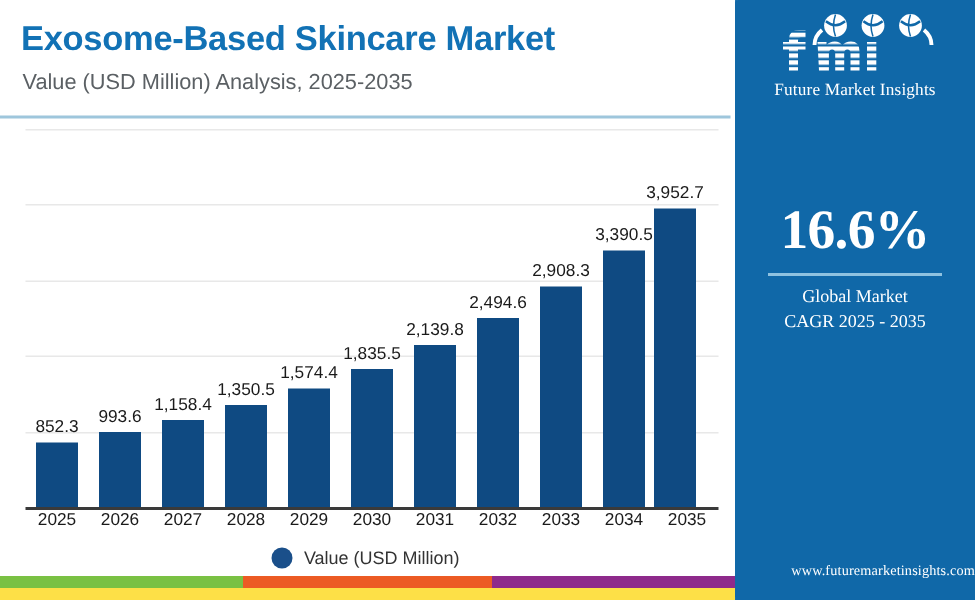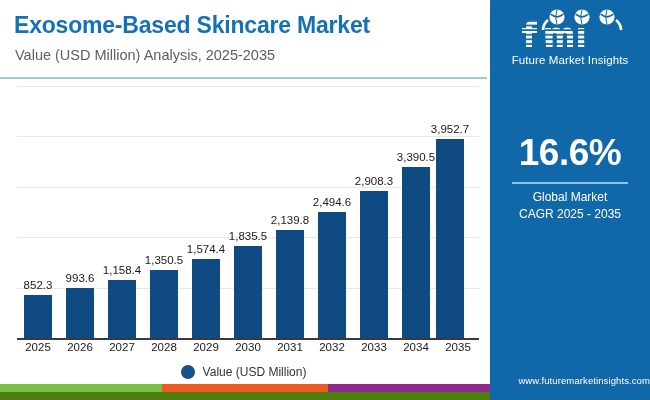--- a/index.html
+++ b/index.html
@@ -10,21 +10,21 @@
     width: 650px;
     height: 400px;
     font-family: "Liberation Sans", sans-serif;
     background: #ffffff;
     overflow: hidden;
   }
   #page {
     position: relative;
     width: 650px;
     height: 400px;
-    background: #4d7c0f;
+    background: #fde047;
     overflow: hidden;
   }
 
   
   #left-pane {
     position: absolute;
     left: 0; top: 0;
     width: 490px;
     height: 392px;
     background: #ffffff;
@@ -330,21 +330,21 @@
       <span id="legend-label">Value (USD Million)</span>
     </div>
 
     <div id="bottom-stripe">
         <div class="stripe-seg" style="width: 162px; background: rgb(122, 193, 67);"></div>
         <div class="stripe-seg" style="width: 166px; background: rgb(236, 91, 36);"></div>
         <div class="stripe-seg" style="width: 162px; background: rgb(142, 42, 139);"></div>
       </div>
   </div>
 
-  <div id="right-panel" style="background: rgb(16, 104, 168);">
+  <div id="right-panel" style="background: rgb(16, 104, 168); font-family: Liberation Serif, serif;">
     <div id="panel-texture"></div>
 
     <div id="logo-block">
       <svg id="logo-mark" width="116" height="44" viewBox="0 0 116 44">
         <defs>
           <pattern id="stripes" width="4" height="4.6" patternUnits="userSpaceOnUse">
             <rect x="0" y="0" width="4" height="3.1" fill="#ffffff"></rect>
             <rect x="0" y="3.1" width="4" height="1.5" fill="#1068a8"></rect>
           </pattern>
         </defs>

